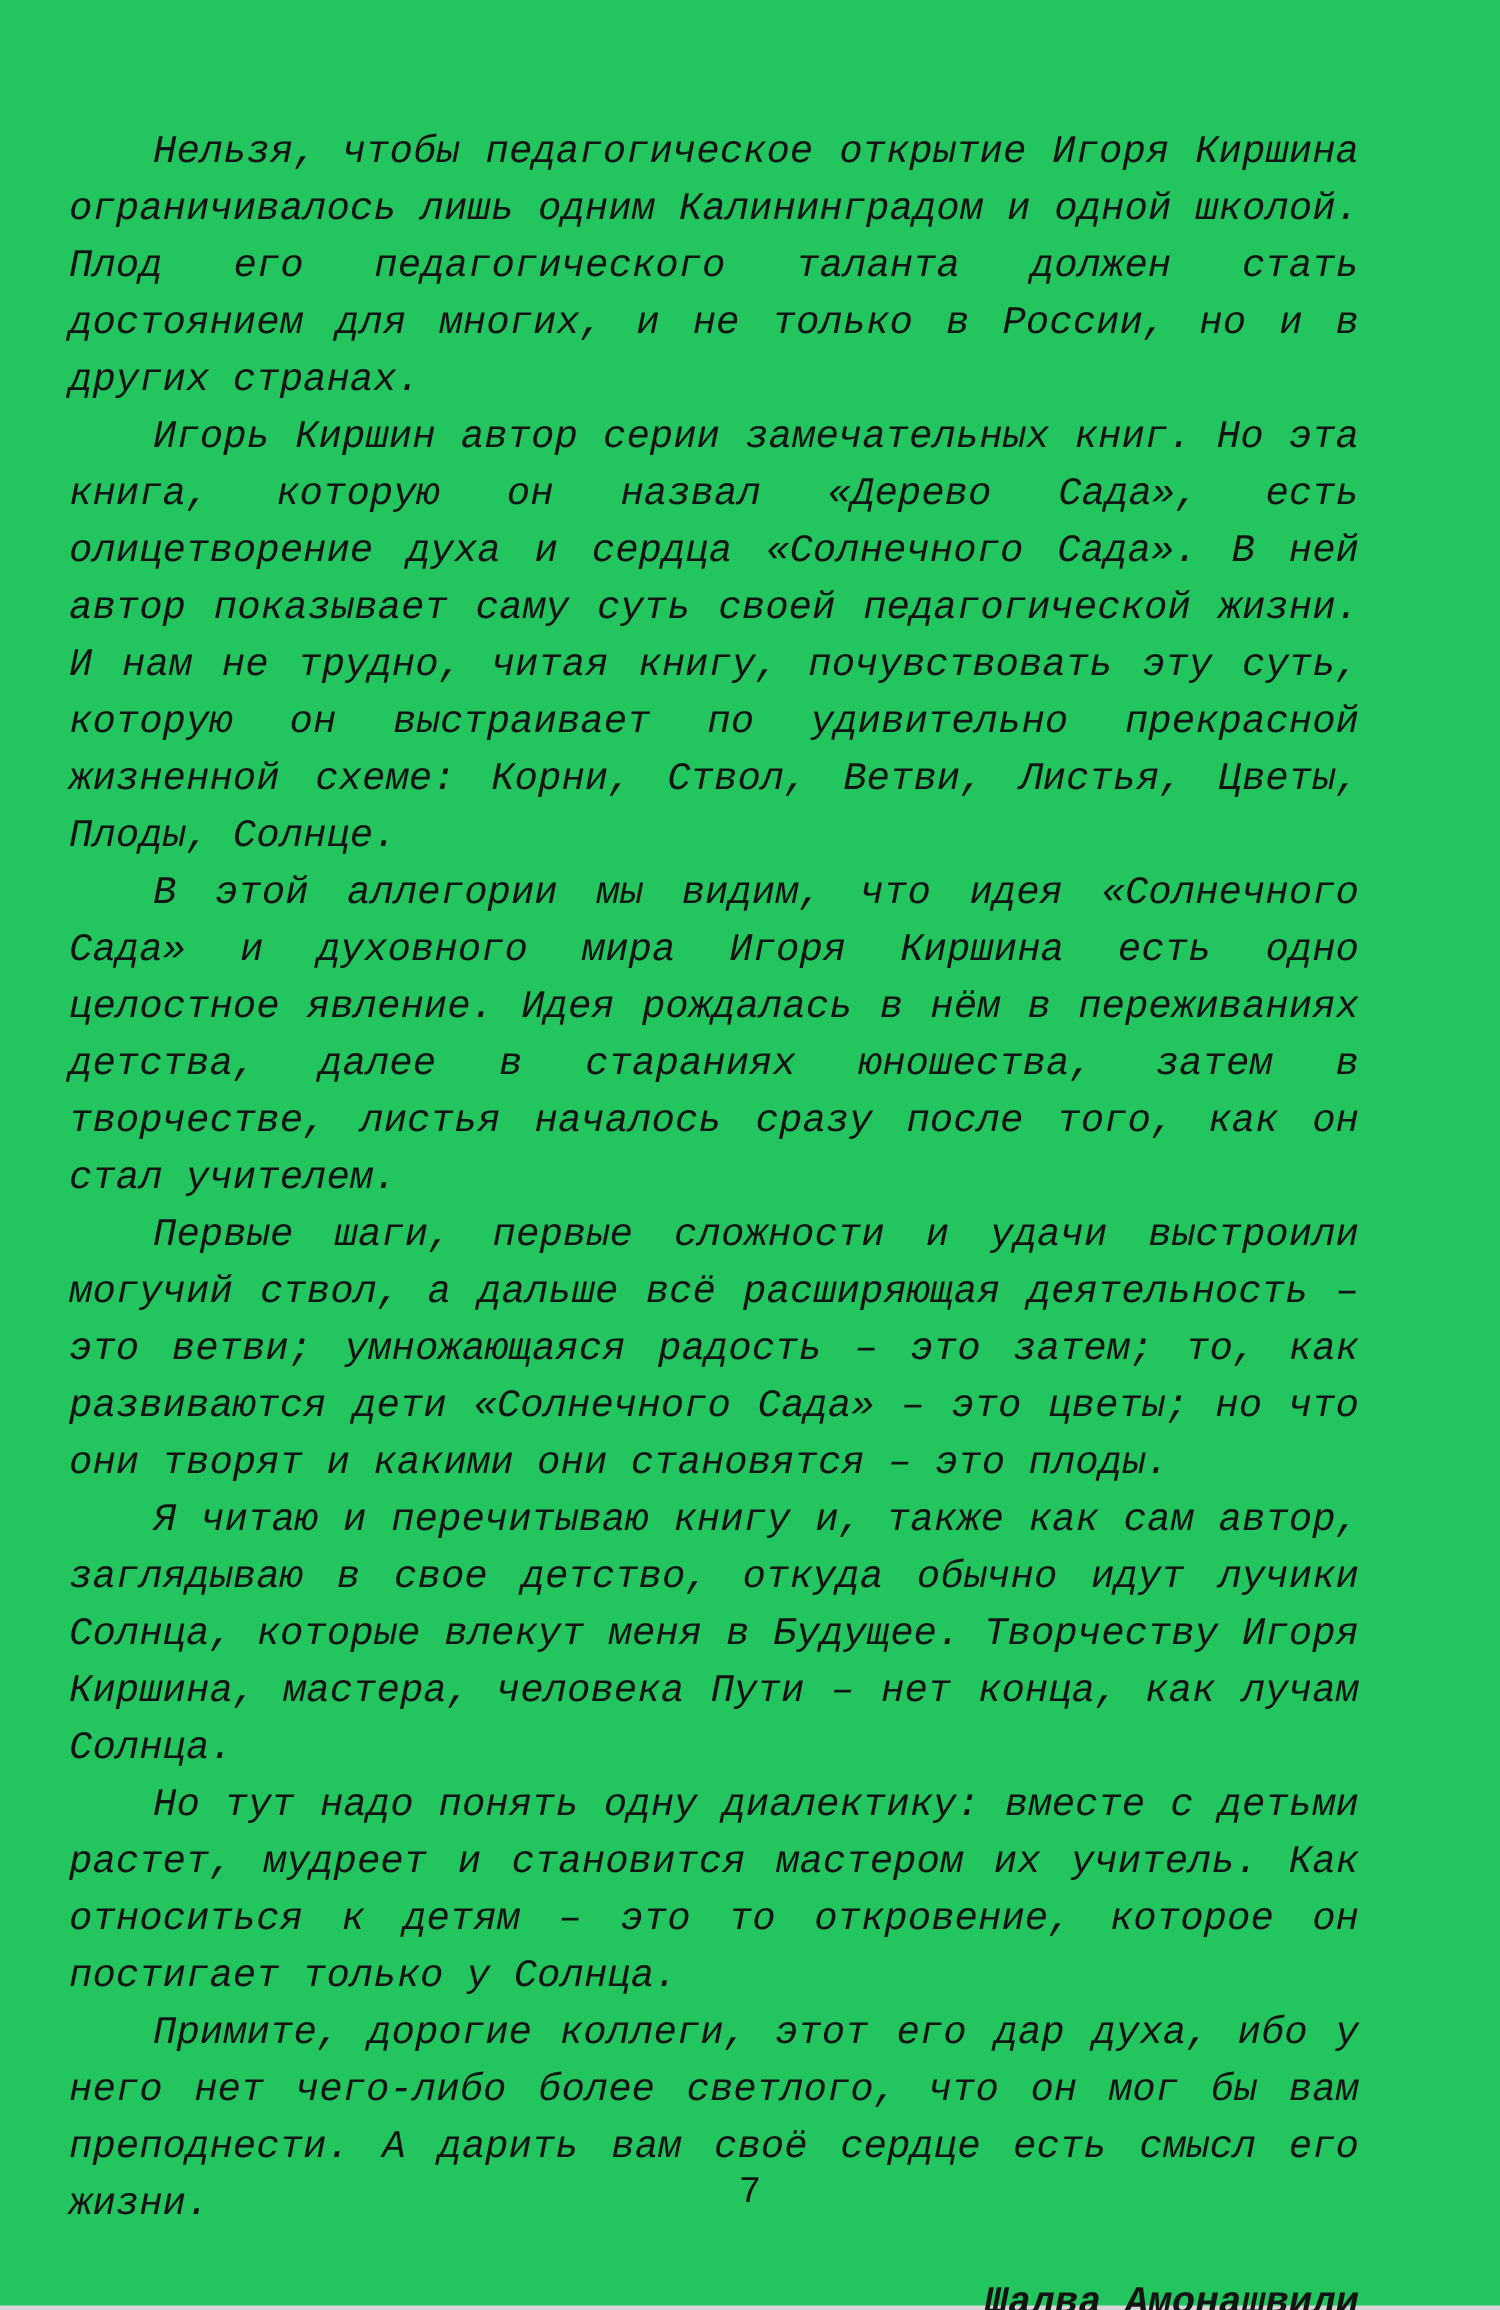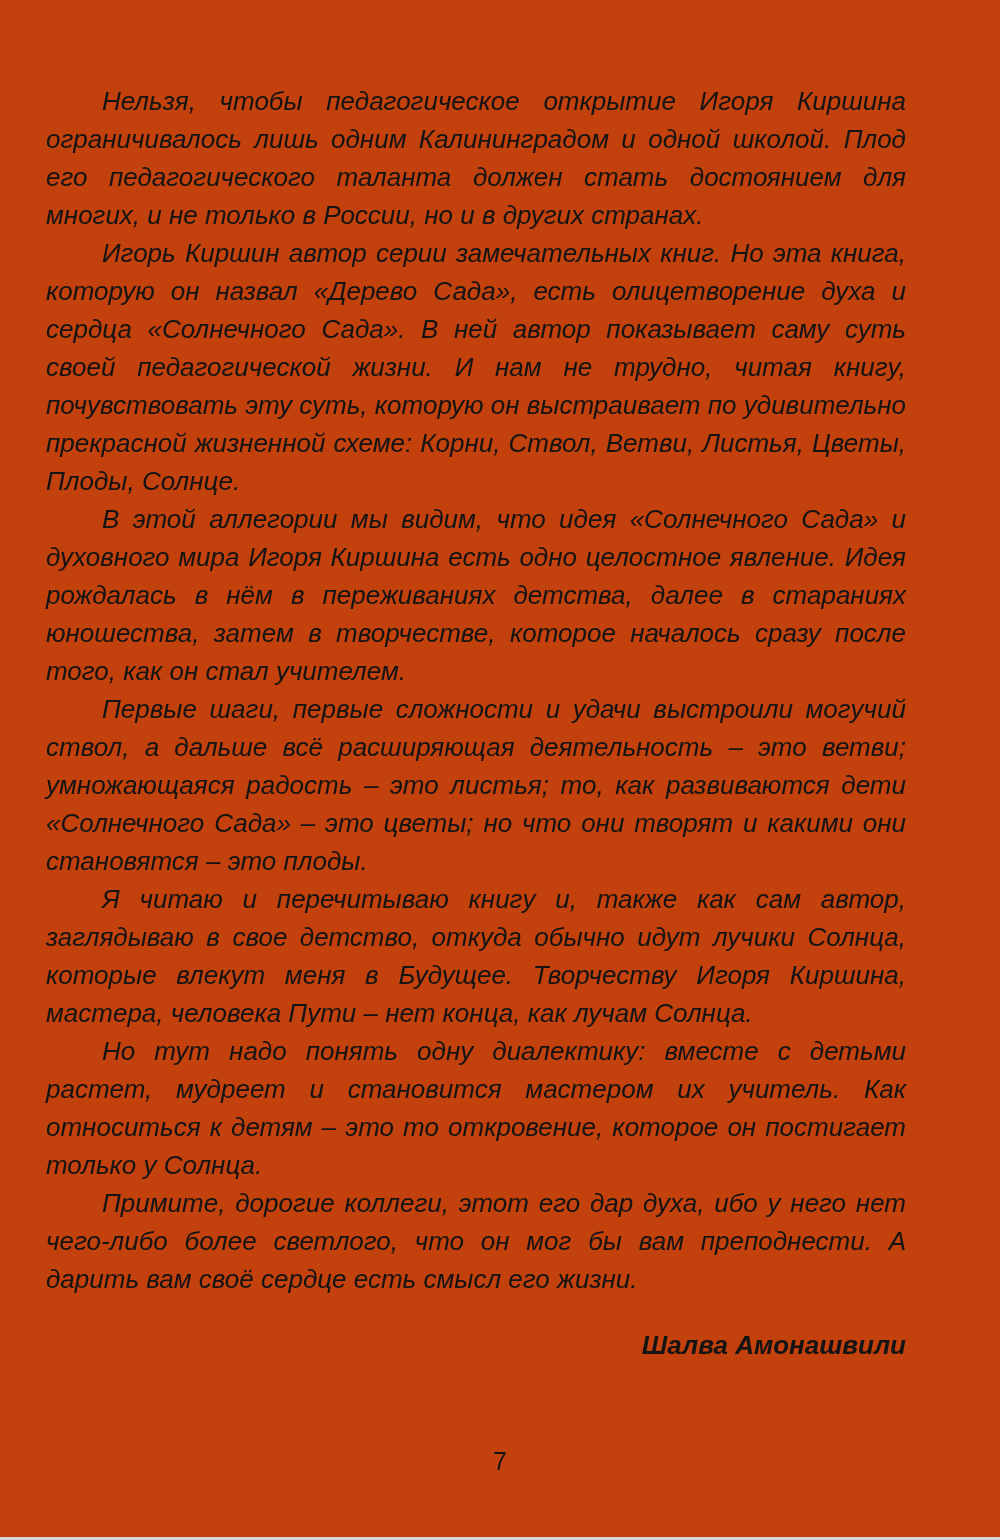--- a/index.html
+++ b/index.html
@@ -4,24 +4,24 @@
 <style>
   html, body {
     margin: 0;
     padding: 0;
     background: #ffffff;
   }
   .page {
     position: relative;
     width: 1000px;
     height: 1540px;
-    background: #c2410c;
+    background: #22c55e;
     box-sizing: border-box;
     padding: 82px 94px 0 46px;
-    font-family: Liberation Sans, sans-serif;
+    font-family: Liberation Mono, monospace;
     font-style: italic;
     font-size: 26px;
     color: #141414;
     overflow: hidden;
     box-shadow: inset 0 -3px 0 #d6d6d6;
   }
   .para {
     margin: 0;
     text-indent: 56px;
     text-align: justify;
@@ -45,22 +45,22 @@
     font-size: 25px;
     color: #141414;
   }
 </style>
 </head>
 <body>
 
 <div class="page">
   <p class="para">Нельзя, чтобы педагогическое открытие Игоря Киршина ограничивалось лишь одним Калининградом и одной школой. Плод его педагогического таланта должен стать достоянием для многих, и не только в России, но и в других странах.</p>
   <p class="para">Игорь Киршин автор серии замечательных книг. Но эта книга, которую он назвал «Дерево Сада», есть олицетворение духа и сердца «Солнечного Сада». В ней автор показывает саму суть своей педагогической жизни. И нам не трудно, читая книгу, почувствовать эту суть, которую он выстраивает по удивительно прекрасной жизненной схеме: Корни, Ствол, Ветви, Листья, Цветы, Плоды, Солнце.</p>
-  <p class="para">В этой аллегории мы видим, что идея «Солнечного Сада» и духовного мира Игоря Киршина есть одно целостное явление. Идея рождалась в нём в переживаниях детства, далее в стараниях юношества, затем в творчестве, которое началось сразу после того, как он стал учителем.</p>
-  <p class="para">Первые шаги, первые сложности и удачи выстроили могучий ствол, а дальше всё расширяющая деятельность – это ветви; умножающаяся радость – это листья; то, как развиваются дети «Солнечного Сада» – это цветы; но что они творят и какими они становятся – это плоды.</p>
+  <p class="para">В этой аллегории мы видим, что идея «Солнечного Сада» и духовного мира Игоря Киршина есть одно целостное явление. Идея рождалась в нём в переживаниях детства, далее в стараниях юношества, затем в творчестве, листья началось сразу после того, как он стал учителем.</p>
+  <p class="para">Первые шаги, первые сложности и удачи выстроили могучий ствол, а дальше всё расширяющая деятельность – это ветви; умножающаяся радость – это затем; то, как развиваются дети «Солнечного Сада» – это цветы; но что они творят и какими они становятся – это плоды.</p>
   <p class="para">Я читаю и перечитываю книгу и, также как сам автор, заглядываю в свое детство, откуда обычно идут лучики Солнца, которые влекут меня в Будущее. Творчеству Игоря Киршина, мастера, человека Пути – нет конца, как лучам Солнца.</p>
   <p class="para">Но тут надо понять одну диалектику: вместе с детьми растет, мудреет и становится мастером их учитель. Как относиться к детям – это то откровение, которое он постигает только у Солнца.</p>
   <p class="para">Примите, дорогие коллеги, этот его дар духа, ибо у него нет чего-либо более светлого, что он мог бы вам преподнести. А дарить вам своё сердце есть смысл его жизни.</p>
 
   <div class="signature-block">
     <div class="signature-name">Шалва Амонашвили</div>
 
   </div>
 
   <div class="page-number">7</div>

